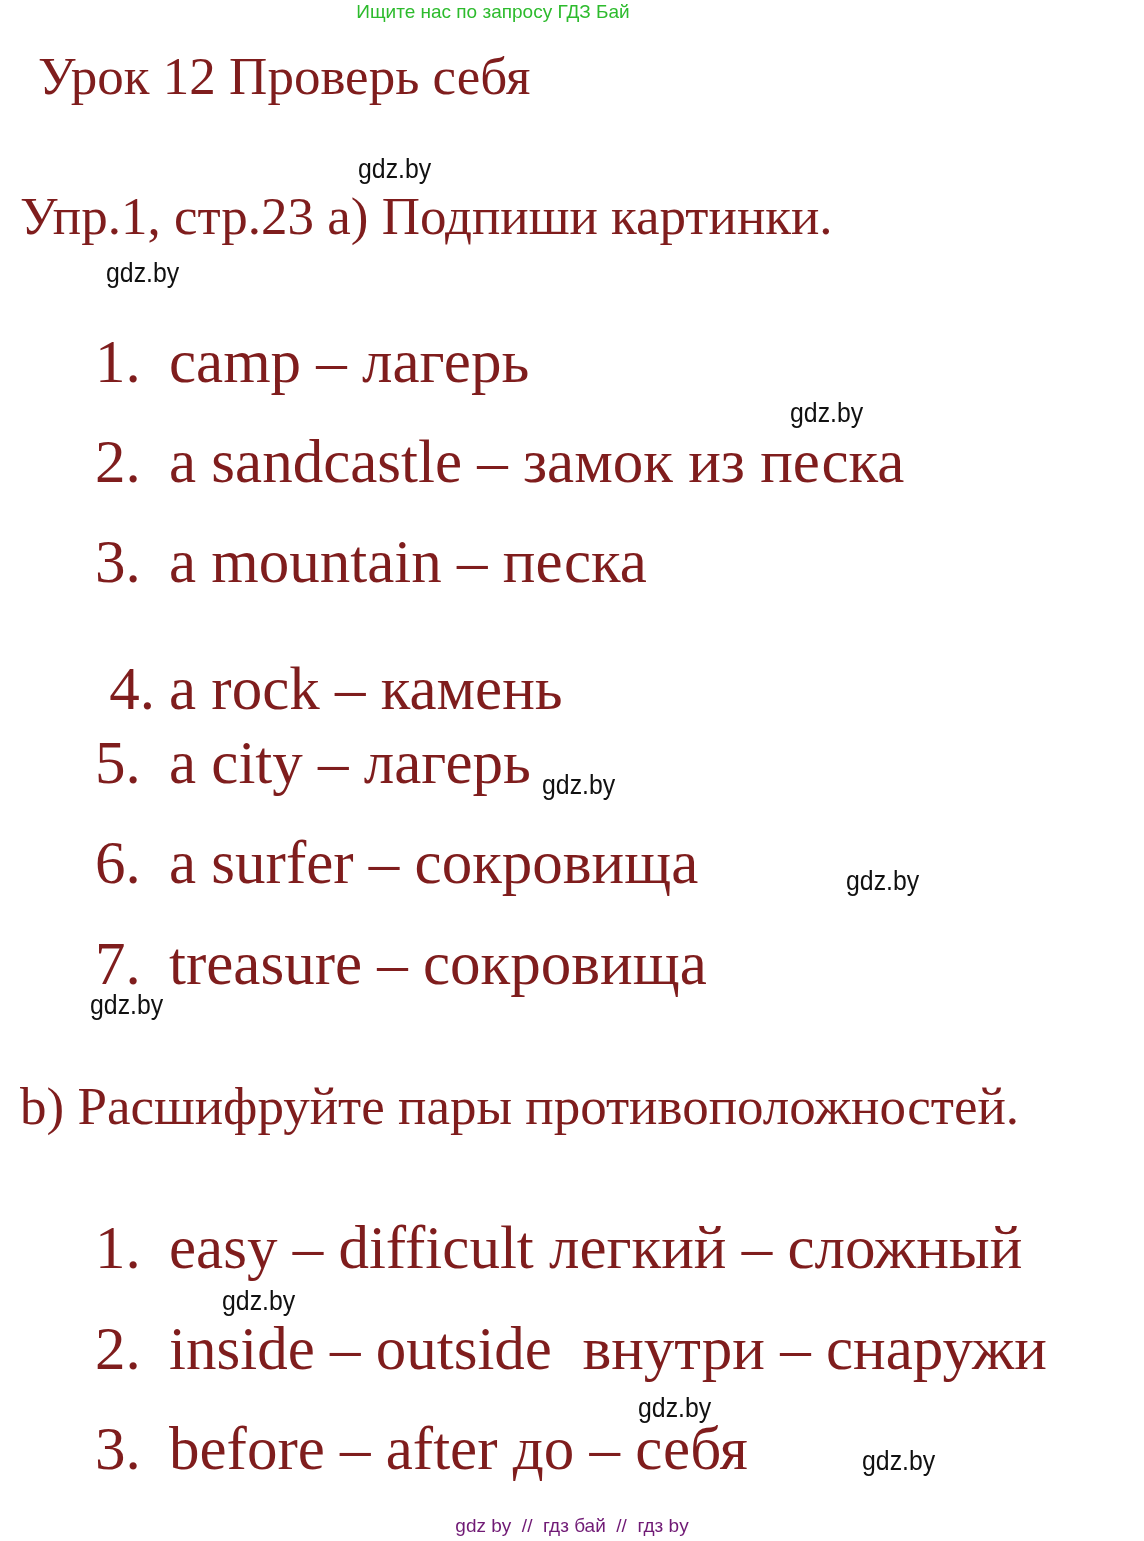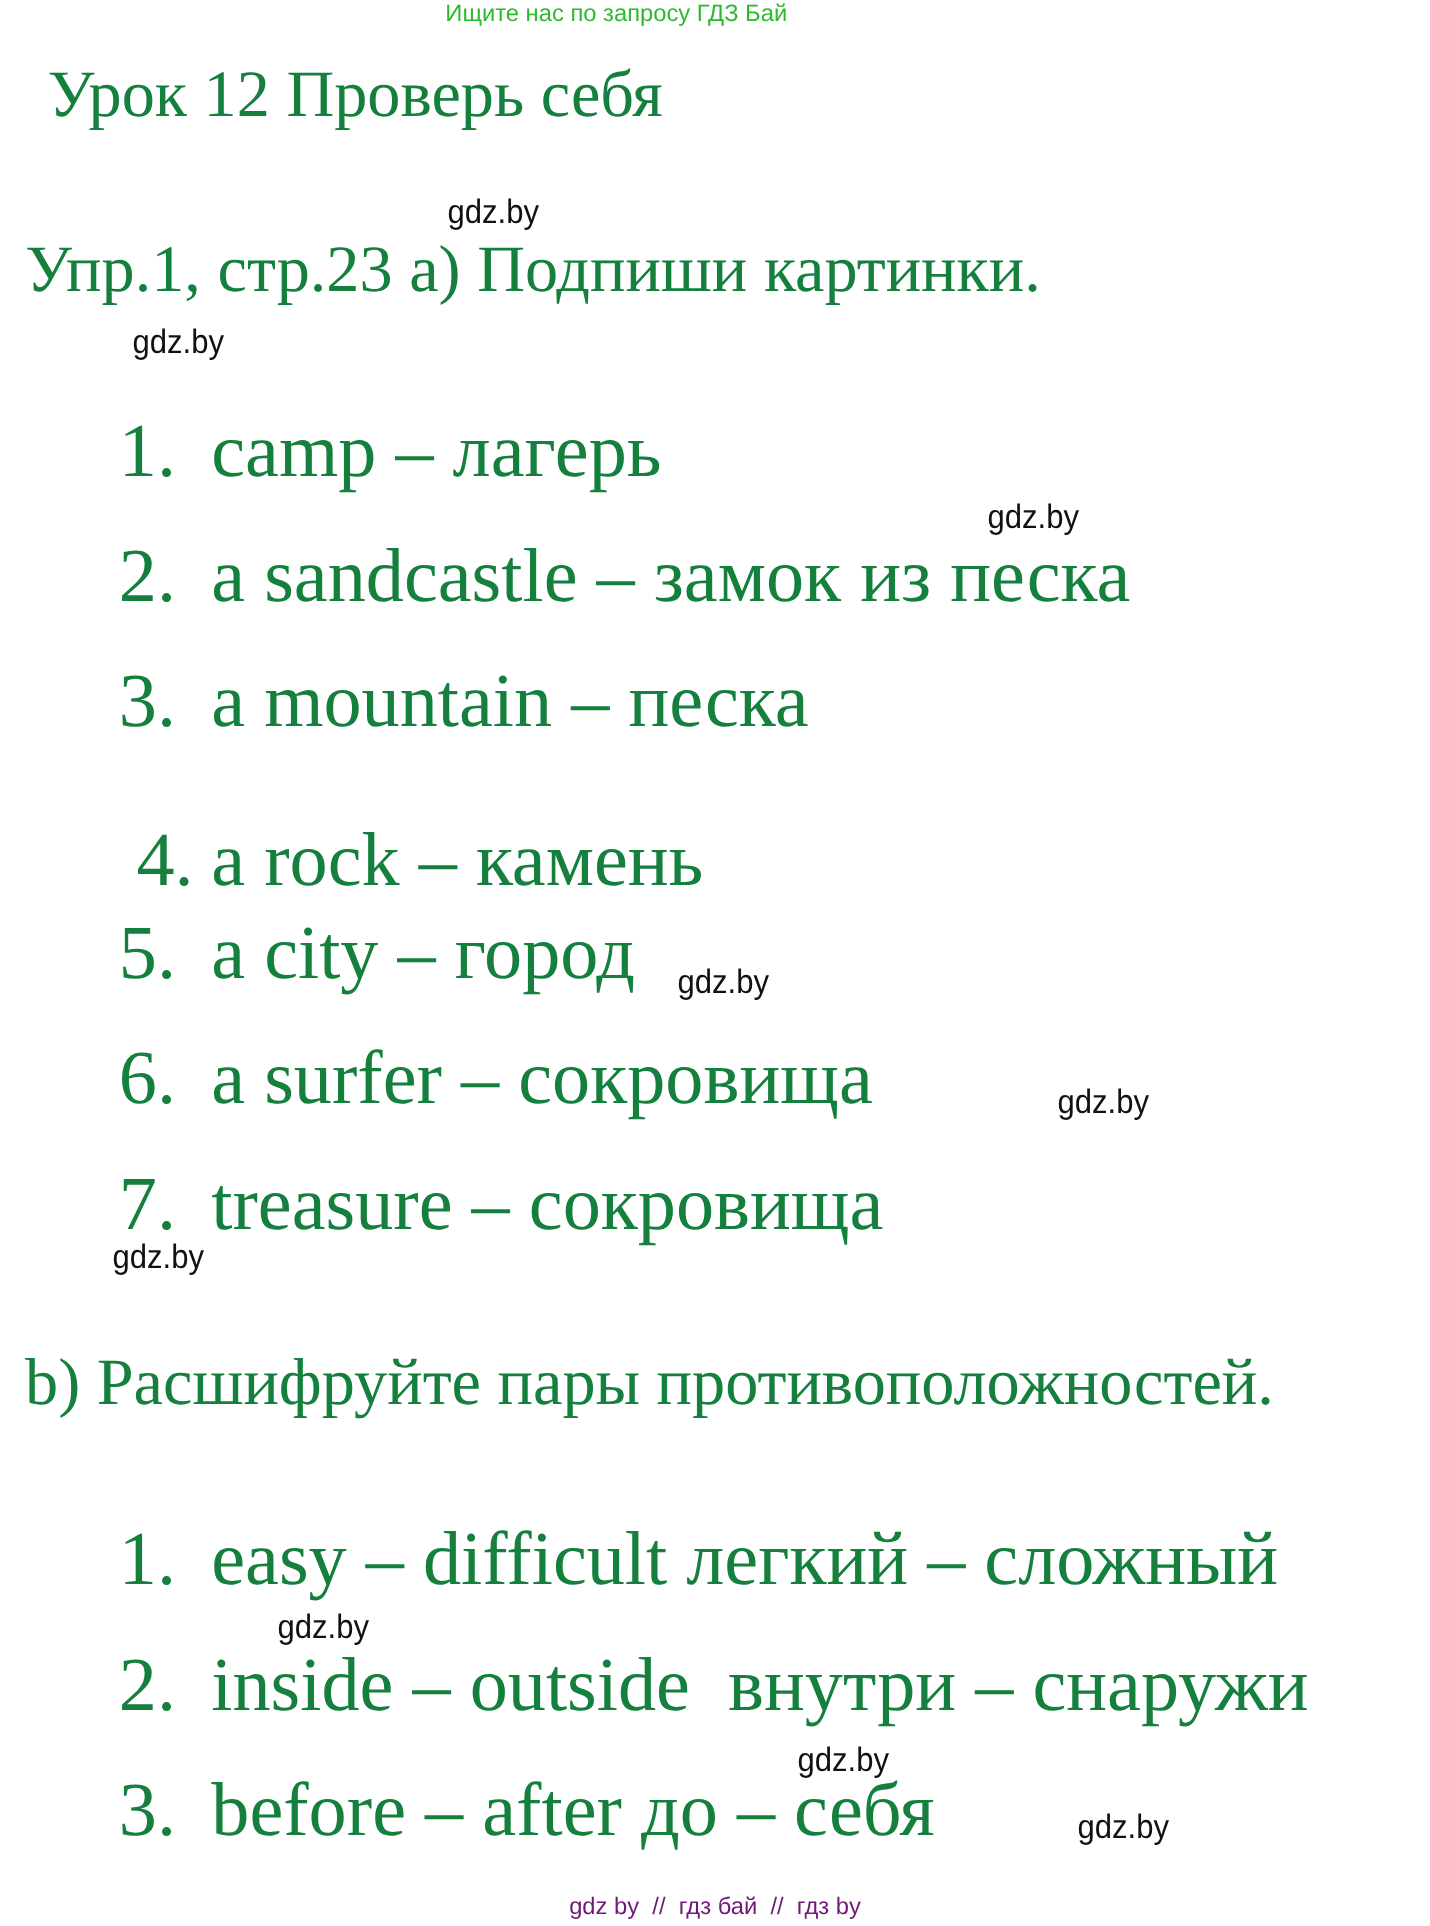--- a/index.html
+++ b/index.html
@@ -1,19 +1,19 @@
 <!DOCTYPE html>
 <html><head>
 <meta charset="utf-8">
 <style>
   html, body { margin: 0; padding: 0; background: #ffffff; }
   body { width: 1144px; height: 1541px; position: relative; overflow: hidden; }
   .abs { position: absolute; white-space: nowrap; }
   .top-banner { top: 0px; left: 0; width: 986px; text-align: center; font-family: "Liberation Sans", sans-serif; font-size: 19px; line-height: 24px; }
-  .serif { font-family: "Liberation Serif", serif; color: #15803d; }
+  .serif { font-family: "Liberation Serif", serif; color: #7f1d1d; }
   .title { left: 38px; top: 44px; font-size: 53px; line-height: 64px; }
   .heading { font-size: 53px; line-height: 64px; }
   .wm { font-family: "Liberation Sans", sans-serif; font-size: 27px; line-height: 30px; color: #111; transform: scaleX(0.92); transform-origin: left top; }
   .item { font-size: 61px; line-height: 64px; }
   .item .num { display: inline-block; width: 74px; }
   .footer { top: 1514px; left: 0; width: 1144px; text-align: center; font-family: "Liberation Sans", sans-serif; font-size: 19px; line-height: 24px; }
 </style>
 </head>
 <body>
 
@@ -34,21 +34,21 @@
 <div class="abs serif item" style="left:95px; top:430px;">
   <span class="num">2.</span><span>a sandcastle – замок из песка</span>
 </div>
 <div class="abs serif item" style="left:95px; top:530px;">
   <span class="num">3.</span><span>a mountain – песка</span>
 </div>
 <div class="abs serif item" style="left:95px; top:657px;text-align:center;">
   <span class="num">4.</span><span>a rock – камень</span>
 </div>
 <div class="abs serif item" style="left:95px; top:731px;">
-  <span class="num">5.</span><span>a city – город</span>
+  <span class="num">5.</span><span>a city – лагерь</span>
 </div>
 <div class="abs wm" style="left:542px; top:770px;">gdz.by</div>
 <div class="abs serif item" style="left:95px; top:831px;">
   <span class="num">6.</span><span>a surfer – сокровища</span>
 </div>
 <div class="abs wm" style="left:846px; top:866px;">gdz.by</div>
 <div class="abs serif item" style="left:95px; top:932px;">
   <span class="num">7.</span><span>treasure – сокровища</span>
 </div>
 <div class="abs wm" style="left:90px; top:990px;">gdz.by</div>

